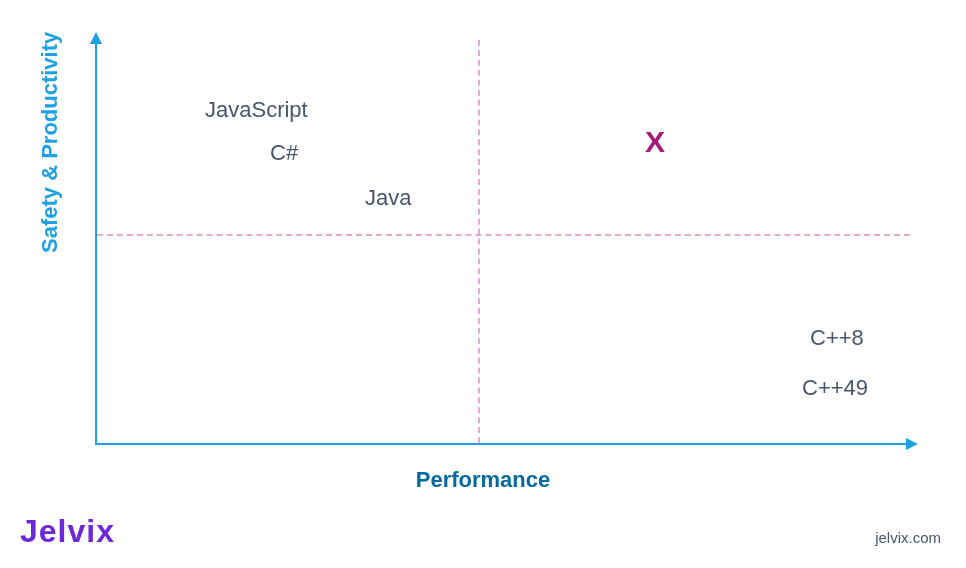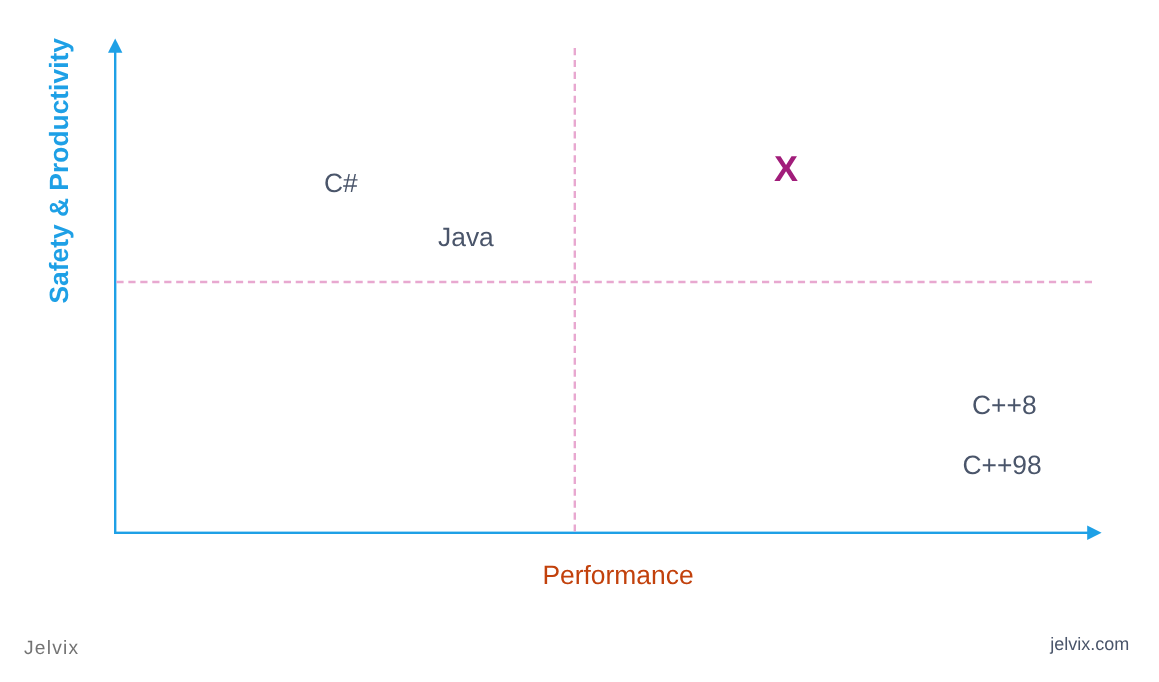--- a/index.html
+++ b/index.html
@@ -79,45 +79,44 @@
       color: #1ea0e6;
       font-size: 22px;
       font-weight: 600;
       white-space: nowrap;
     }
     .x-label {
       position: absolute;
       left: 50%;
       transform: translateX(-50%);
       bottom: 75px;
-      color: #c2410c;
+      color: #0369a1;
       font-size: 22px;
-      font-weight: 400;
-      margin-left: 32px;
+      font-weight: 700;
     }
     .data-point {
       position: absolute;
       color: #4a556a;
       font-size: 22px;
       font-weight: 500;
       white-space: nowrap;
     }
     .marker {
       position: absolute;
       color: #a11c7a;
       font-size: 30px;
       font-weight: 800;
     }
     .brand-logo {
       position: absolute;
       left: 20px;
       bottom: 18px;
-      color: #737373;
-      font-size: 16px;
-      font-weight: 400;
+      color: #6d28d9;
+      font-size: 32px;
+      font-weight: 700;
       letter-spacing: 1px;
       font-family: "Helvetica Neue", Arial, sans-serif;
     }
     .brand-url {
       position: absolute;
       right: 25px;
       bottom: 22px;
       color: #4a556a;
       font-size: 15px;
       font-weight: 400;
@@ -127,24 +126,25 @@
 <body>
 
 <div class="chart-area">
   <div class="y-axis-line"></div>
   <div class="y-axis-arrow"></div>
   <div class="x-axis-line"></div>
   <div class="x-axis-arrow"></div>
   <div class="mid-horizontal"></div>
   <div class="mid-vertical"></div>
 
+  <div class="data-point" style="left:110px; top:57px;">JavaScript</div>
   <div class="data-point" style="left:175px; top:100px;">C#</div>
   <div class="data-point" style="left:270px; top:145px;">Java</div>
   <div class="data-point" style="left:715px; top:285px;">C++8</div>
-  <div class="data-point" style="left:707px; top:335px;">C++98</div>
+  <div class="data-point" style="left:707px; top:335px;">C++49</div>
 
   <div class="marker" style="left:550px; top:85px;">X</div>
 </div>
 
 <div class="y-label">Safety &amp; Productivity</div>
 <div class="x-label">Performance</div>
 
 <div class="brand-logo">Jelvix</div>
 <div class="brand-url">jelvix.com</div>
 

